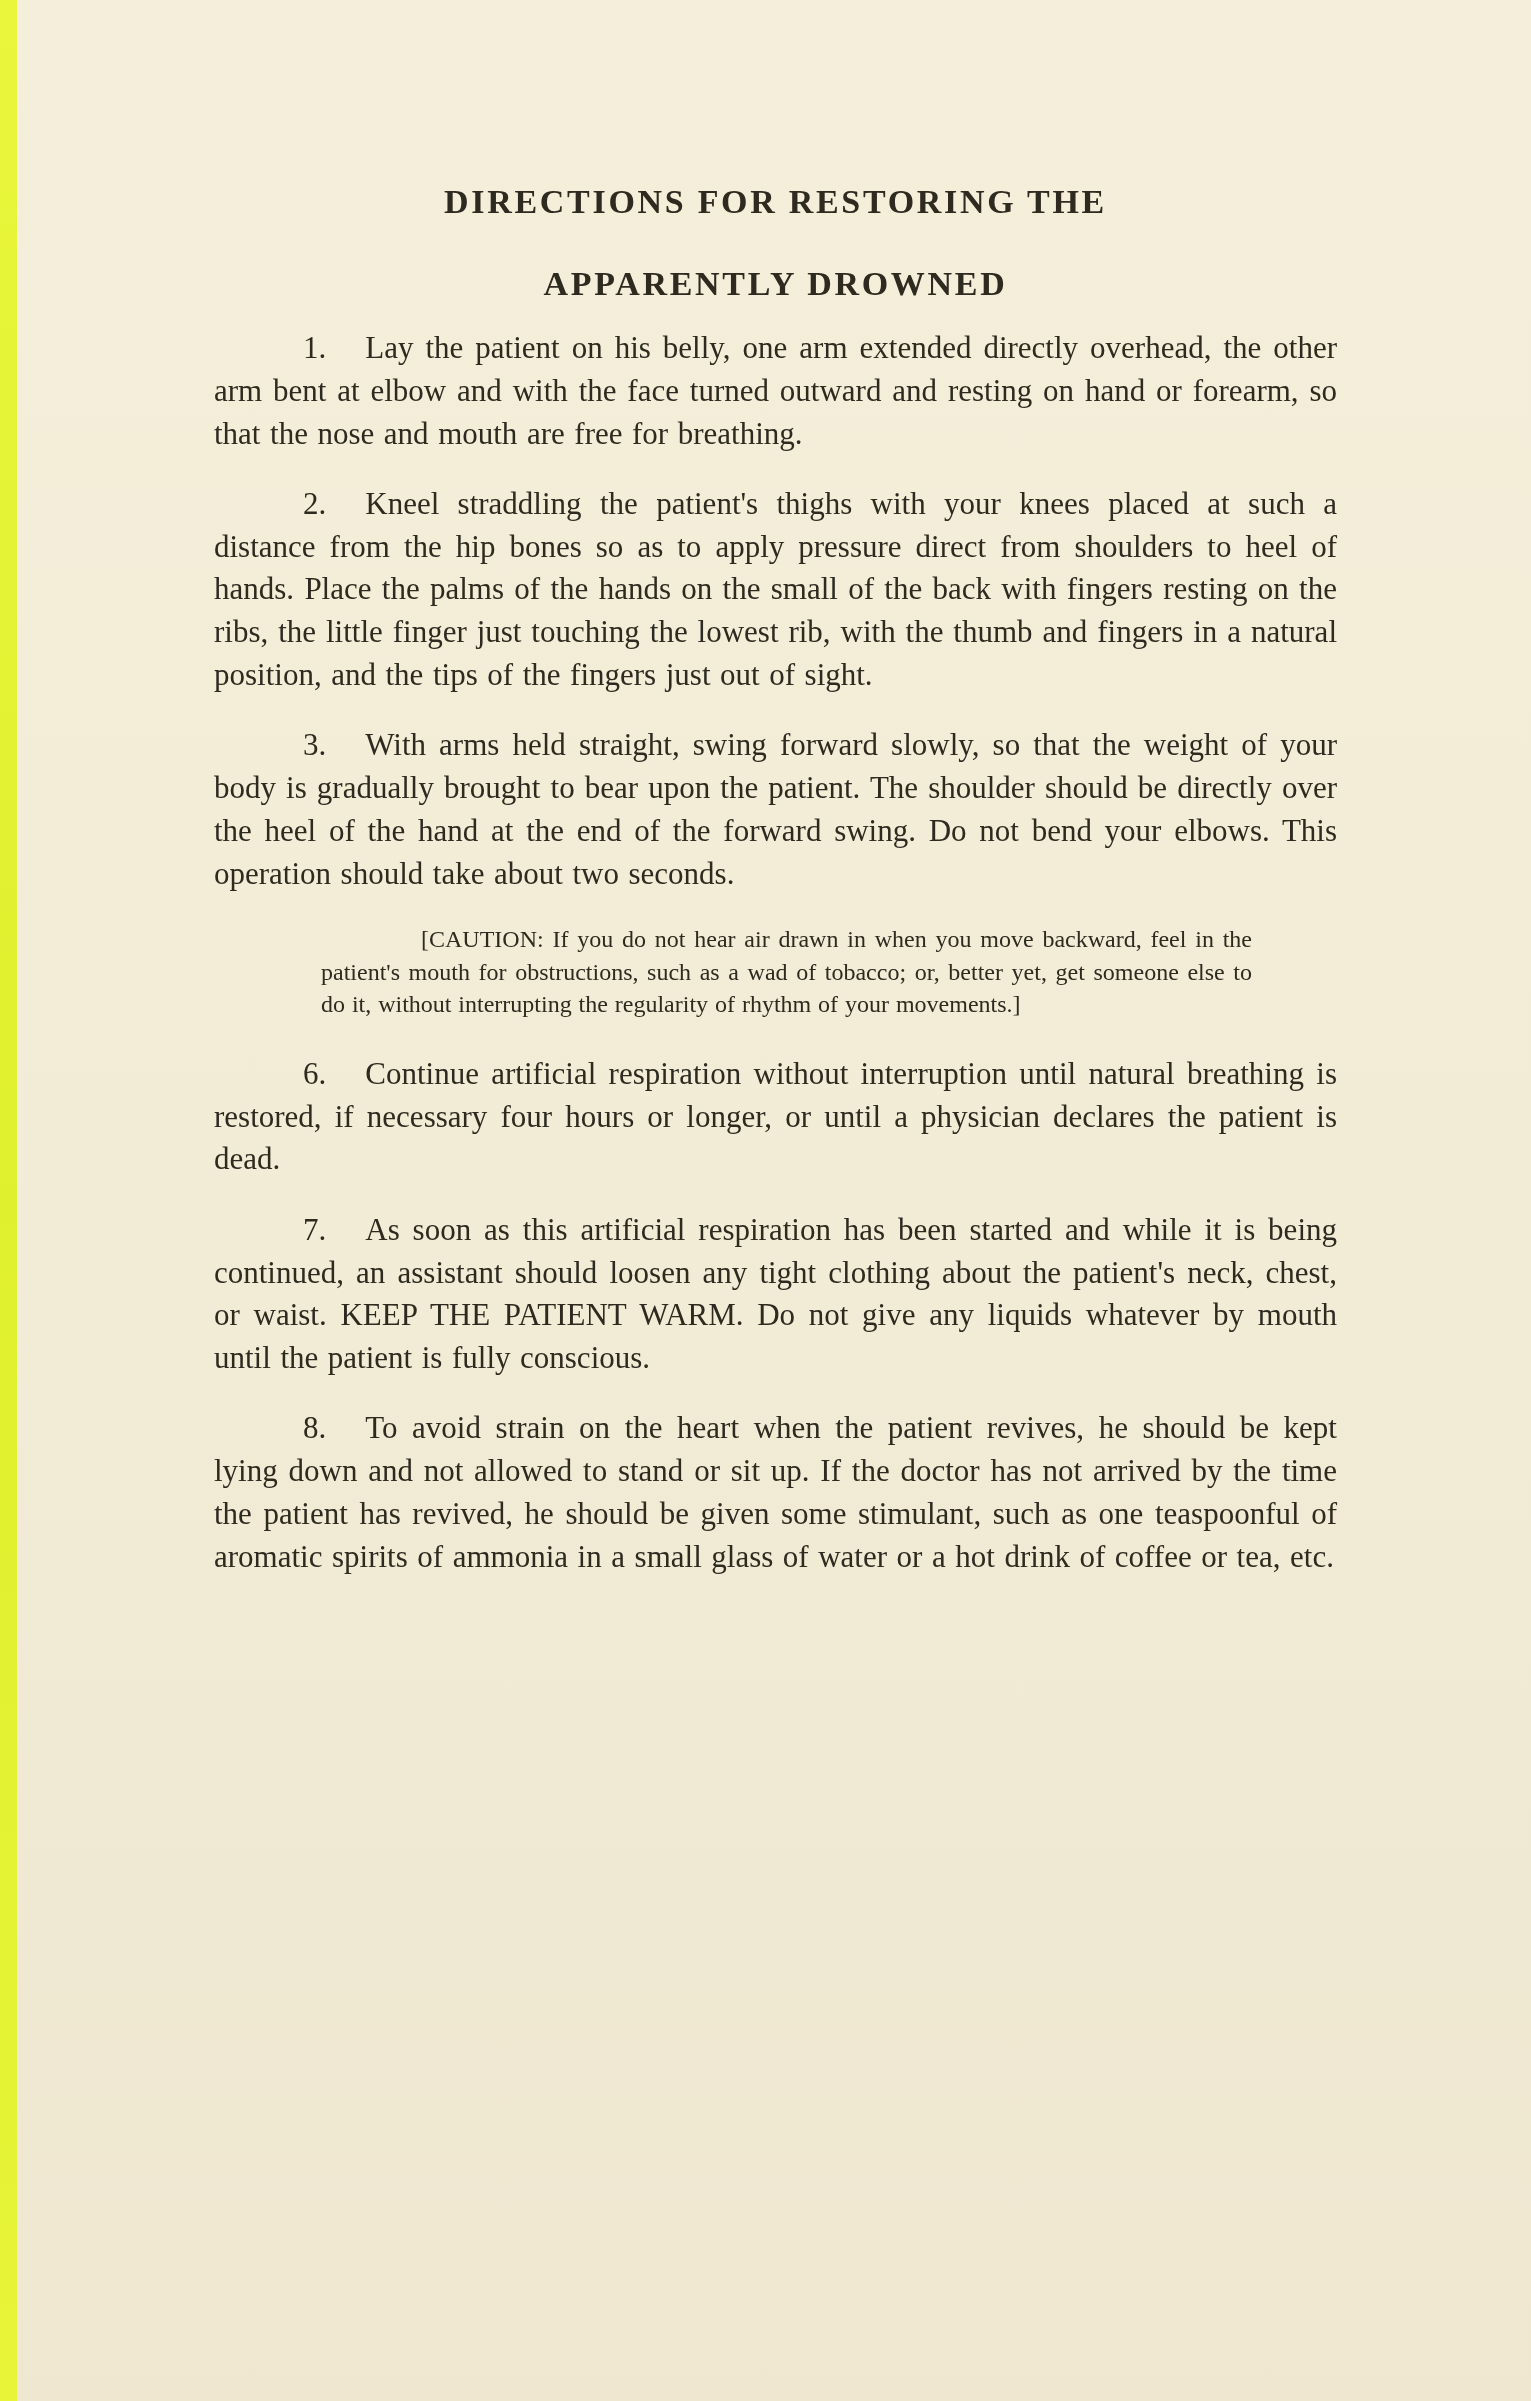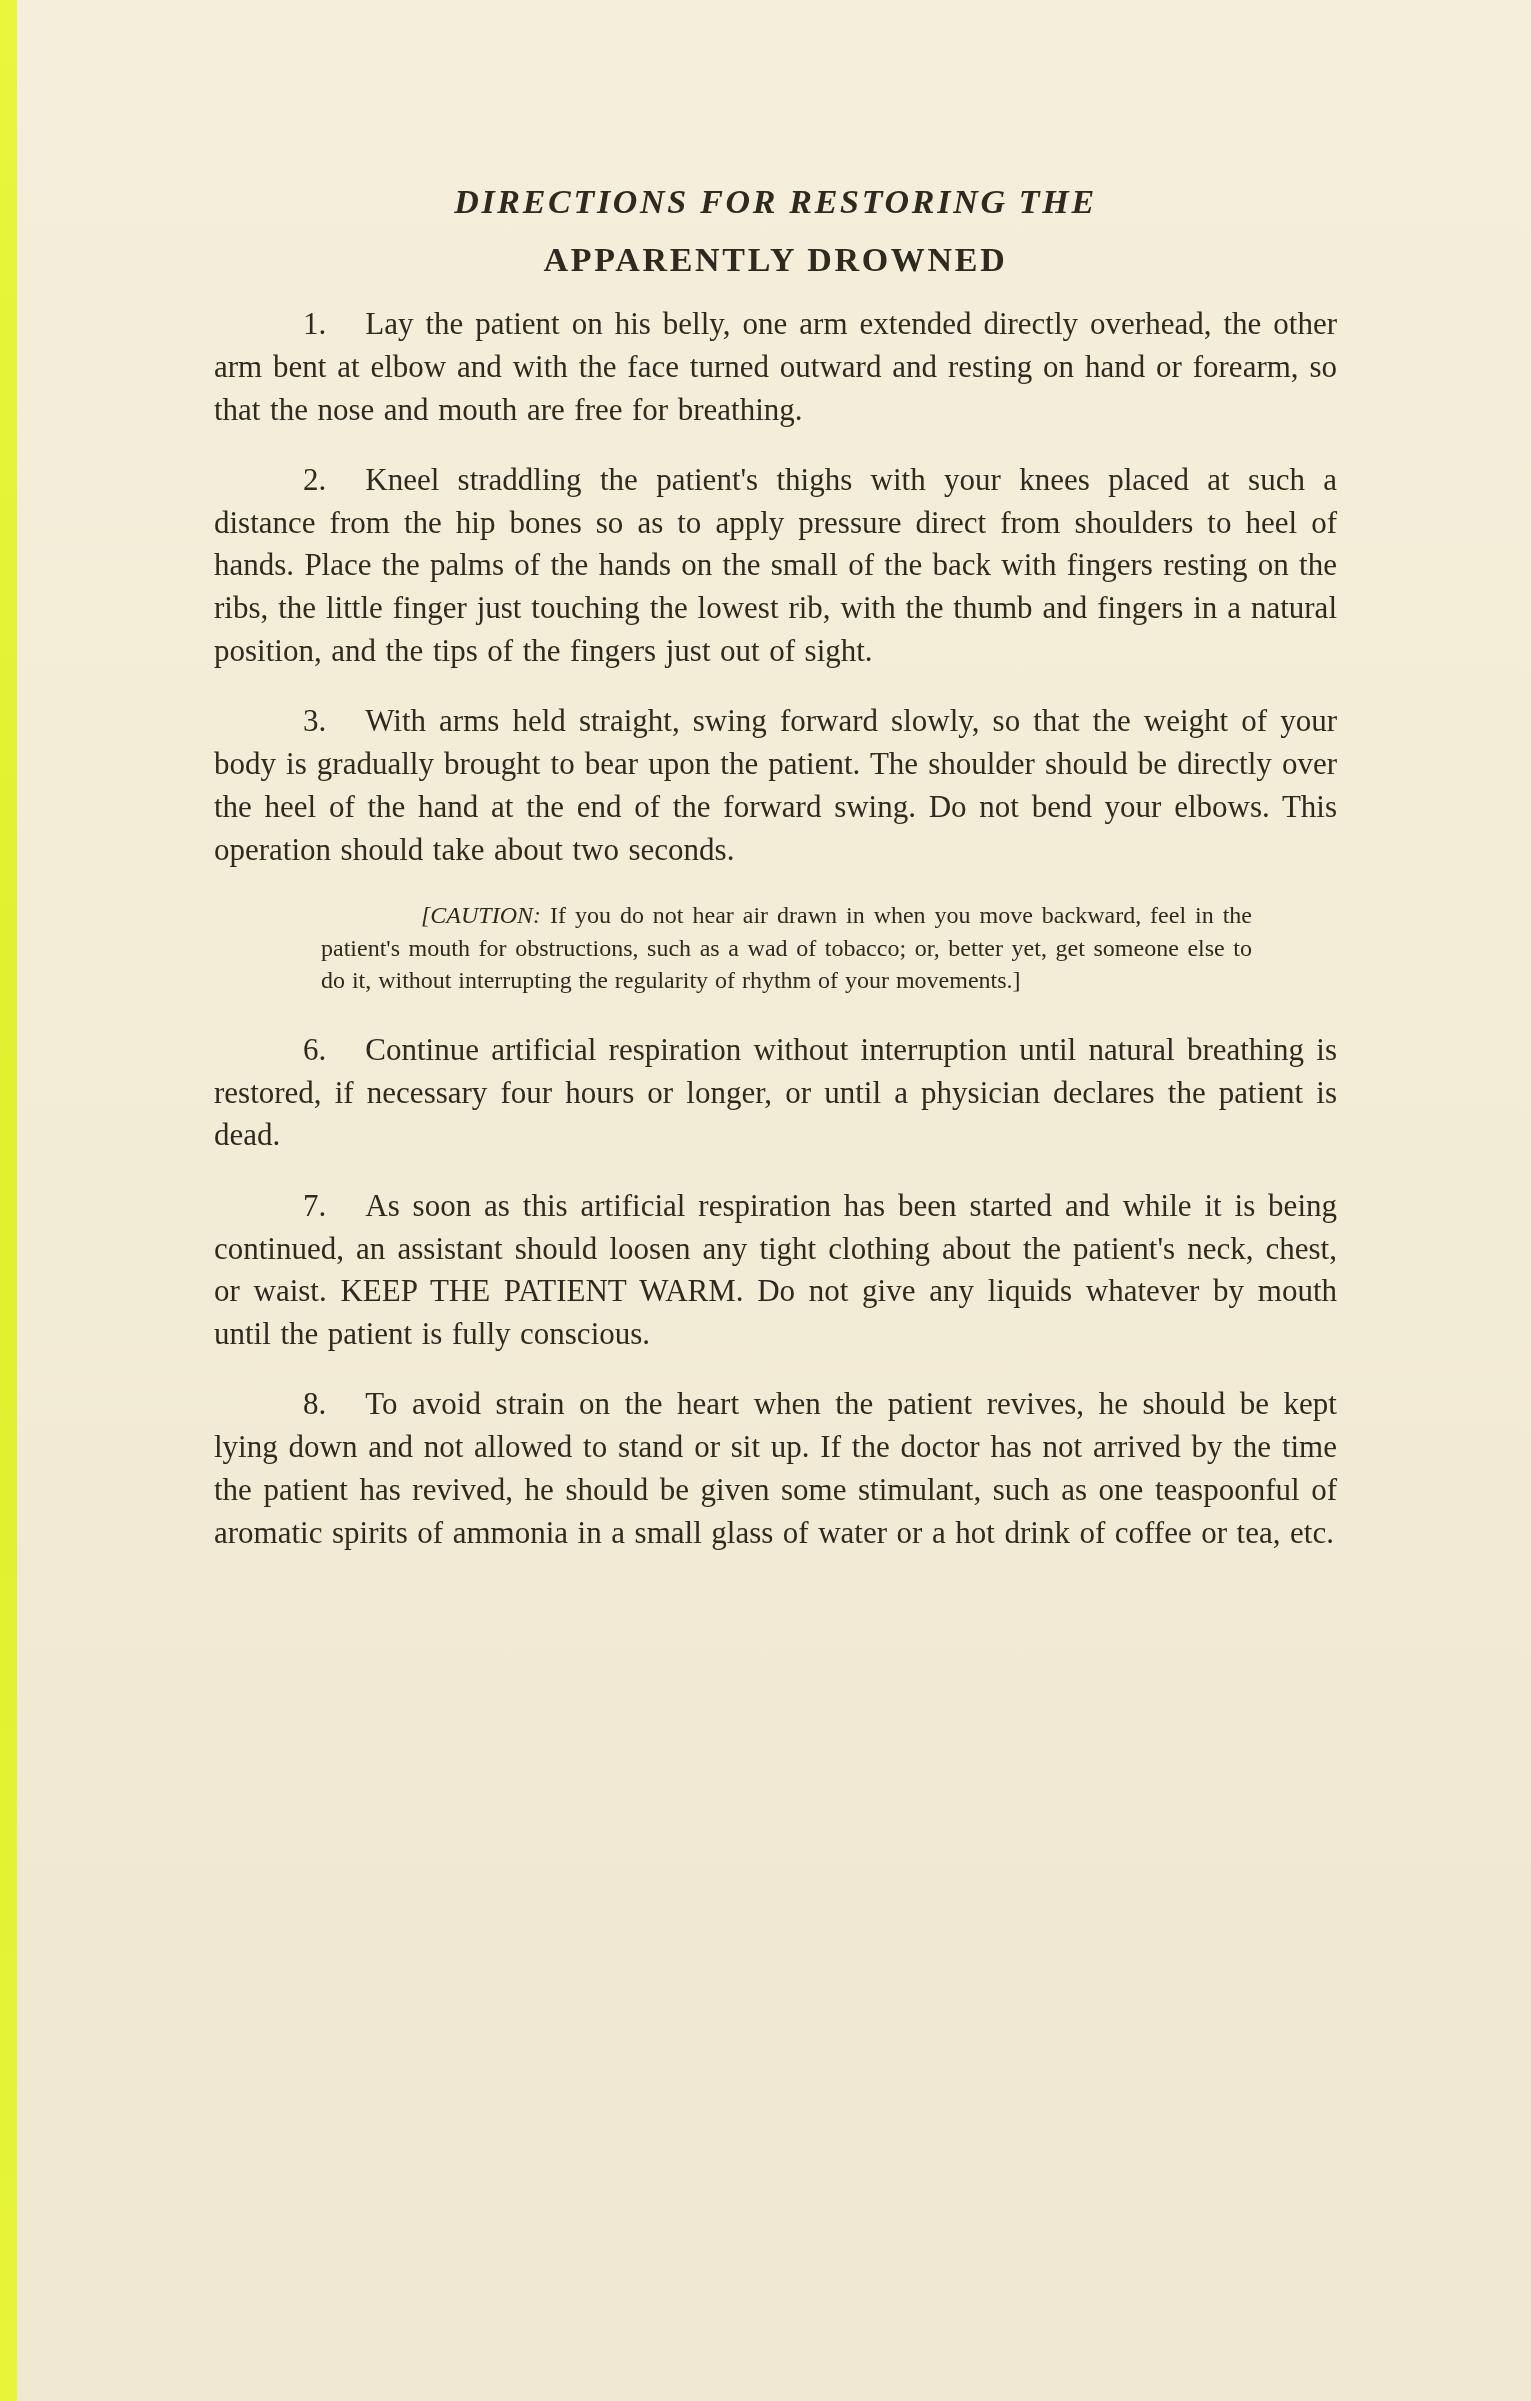--- a/index.html
+++ b/index.html
@@ -30,22 +30,21 @@
     width: 1123px;
   }
   .title-line {
     text-align: center;
     font-size: 34px;
     letter-spacing: 2.7px;
     line-height: 1.0;
     margin: 0;
   }
   .title-line.first {
-    margin-bottom: 24px;
-    font-style: italic;
+    margin-bottom: 48px;
   }
   .title-line.second {
     margin-bottom: 26px;
   }
   p.body {
     font-size: 31px;
     line-height: 1.38;
     text-align: justify;
     text-indent: 89px;
     margin: 0 0 27.6px 0;
@@ -57,21 +56,20 @@
   }
   p.caution {
     font-size: 24px;
     line-height: 1.36;
     text-align: justify;
     text-indent: 100px;
     margin: 5.3px 85px 32px 107px;
     word-spacing: 0.9px;
   }
   .caution-label {
-    font-style: italic;
   }
 </style>
 </head>
 <body>
 
 <div class="edge-strip"></div>
 
 <div class="content">
 
   <h1 class="title-line first">DIRECTIONS FOR RESTORING THE</h1>

